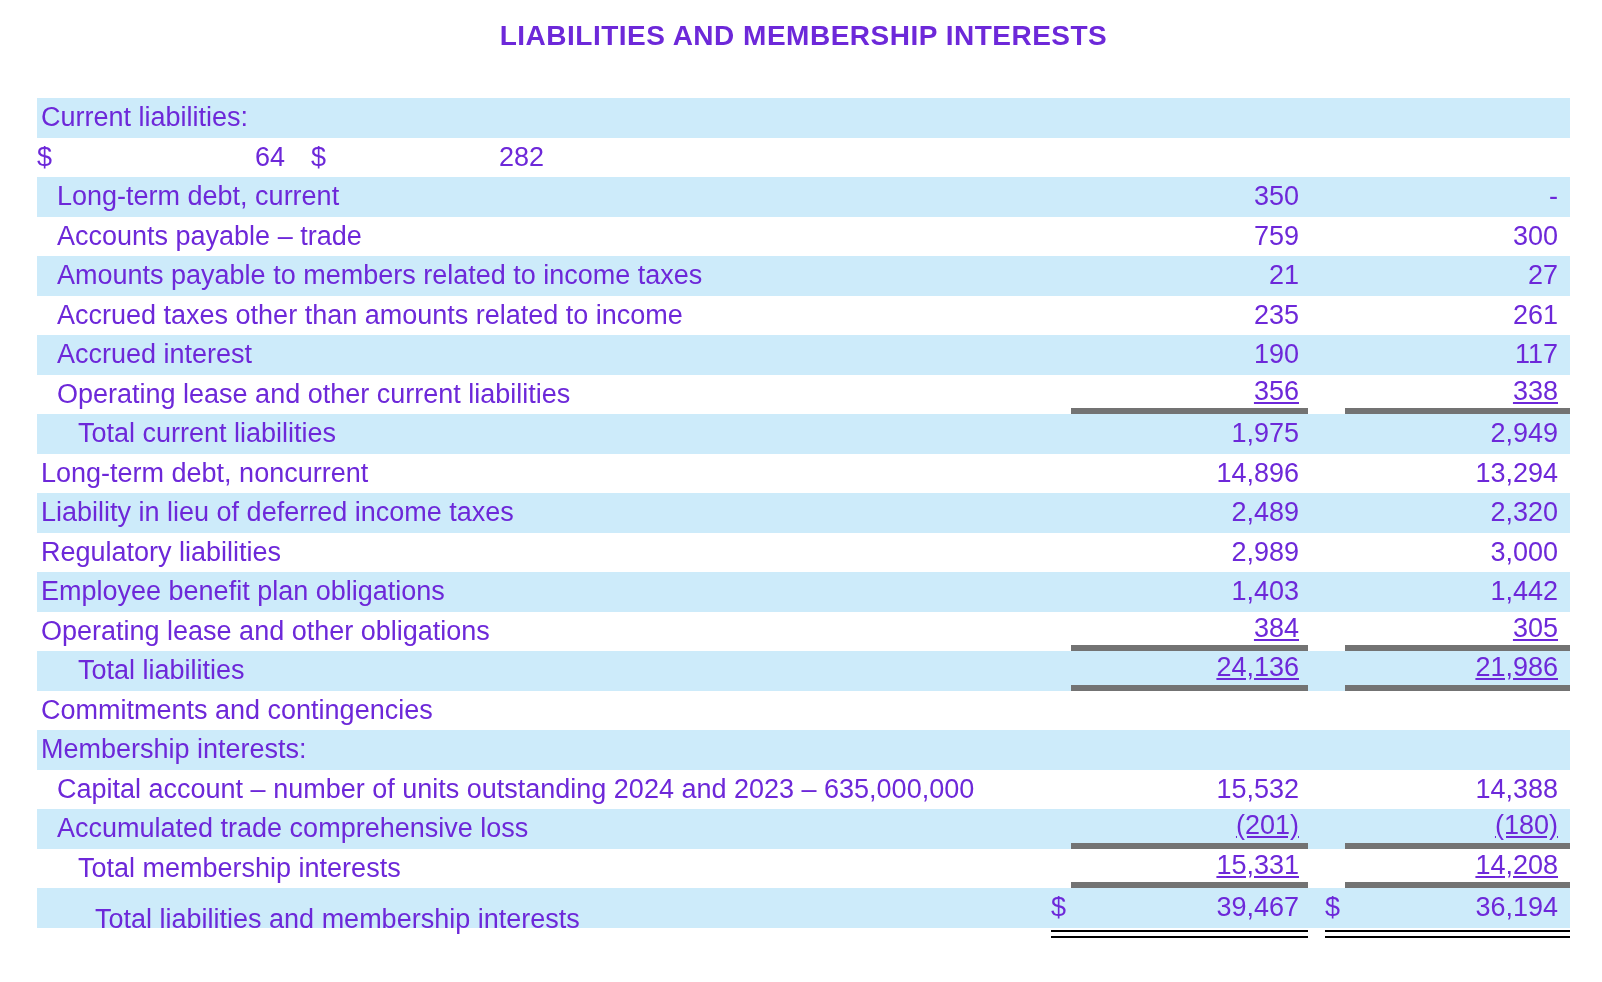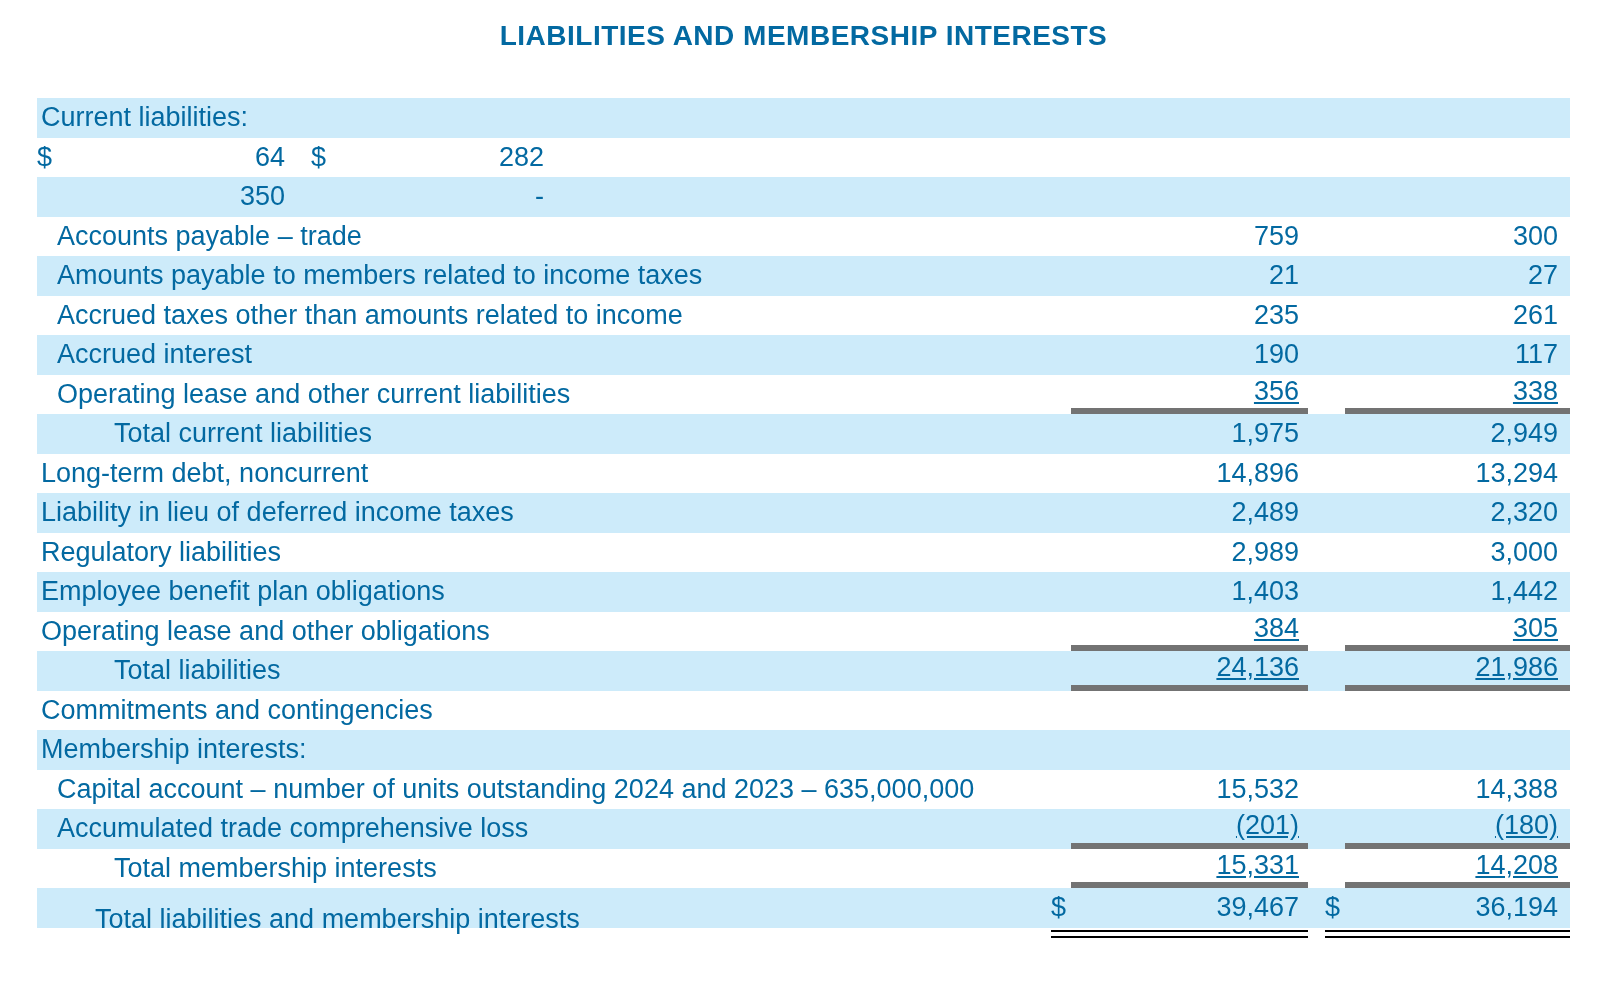--- a/index.html
+++ b/index.html
@@ -6,21 +6,21 @@
     margin: 0;
     padding: 0;
     background: #ffffff;
   }
   .page {
     position: relative;
     width: 1602px;
     height: 982px;
     background: #ffffff;
     font-family: "Liberation Sans", sans-serif;
-    color: #0369a1;
+    color: #6d28d9;
     overflow: hidden;
   }
   .title {
     position: absolute;
     top: 20px;
     left: 37px;
     width: 1533px;
     margin: 0;
     text-align: center;
     font-size: 28px;
@@ -42,21 +42,21 @@
   .cell {
     display: flex;
     align-items: center;
     height: 100%;
     box-sizing: border-box;
     white-space: nowrap;
   }
   .cell.label { flex: 1 1 auto; overflow: hidden; }
   .indent-0 .label { padding-left: 4px; }
   .indent-1 .label { padding-left: 20px; }
-  .indent-2 .label { padding-left: 41px; margin-left: 36px; }
+  .indent-2 .label { padding-left: 41px; }
   .indent-3 .label { padding-left: 58px; margin-top: 12px; }
   .cell.dollar { width: 20px; justify-content: flex-start; }
   .cell.a1 { width: 237px; justify-content: flex-end; padding-right: 9px; }
   .cell.gap { width: 17px; }
   .cell.a2 { width: 225px; justify-content: flex-end; padding-right: 12px; }
   .rule-single .a1,
   .rule-single .a2 { border-bottom: 6px solid #737373; text-decoration: underline; }
   .double-rule-row {
     display: flex;
     height: 12px;
@@ -88,20 +88,21 @@
 
   <div class="row indent-1">
     <div class="cell dollar d1">$</div>
     <div class="cell a1">64</div>
     <div class="cell gap"></div>
     <div class="cell dollar d2">$</div>
     <div class="cell a2">282</div>
   </div>
 
   <div class="row indent-1 shaded">
+    <div class="cell label">Long-term debt, current</div>
     <div class="cell dollar d1"></div>
     <div class="cell a1">350</div>
     <div class="cell gap"></div>
     <div class="cell dollar d2"></div>
     <div class="cell a2">-</div>
   </div>
 
   <div class="row indent-1">
     <div class="cell label">Accounts payable – trade</div>
     <div class="cell dollar d1"></div>

